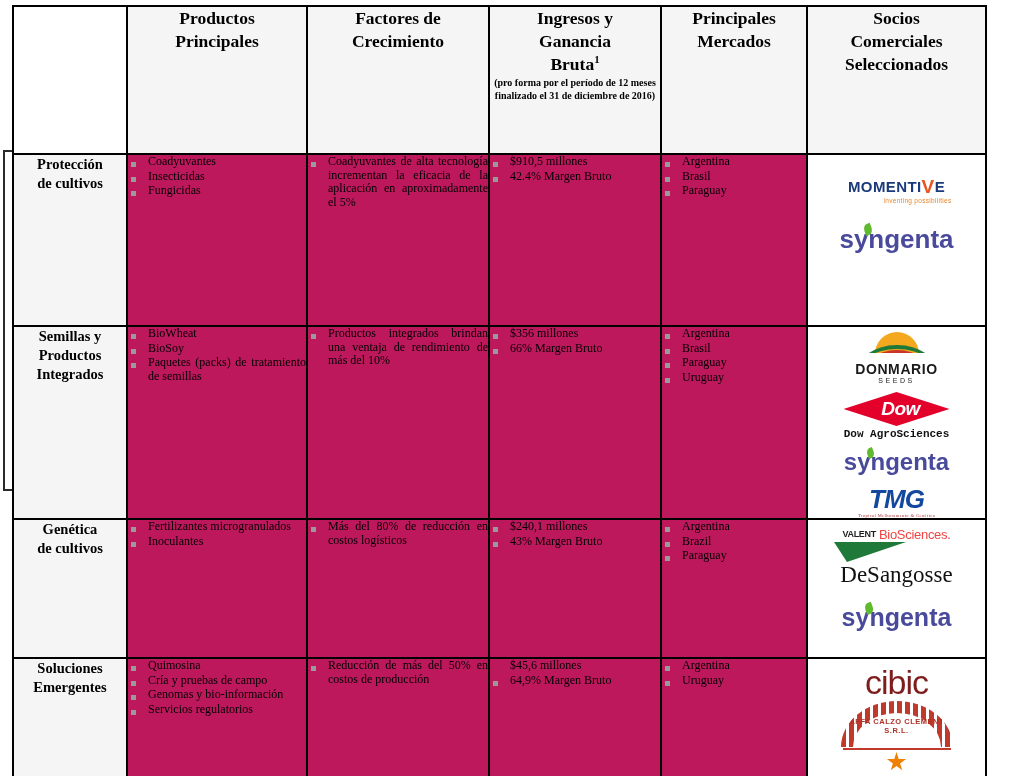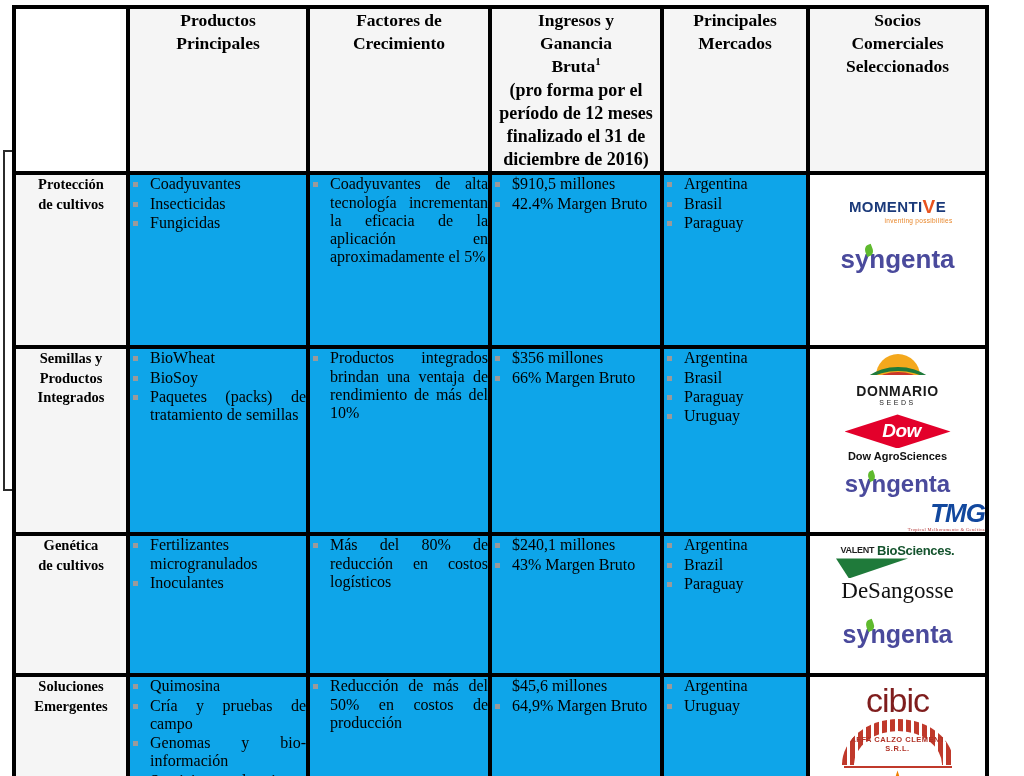--- a/index.html
+++ b/index.html
@@ -46,40 +46,40 @@
     position: absolute;
     left: 12px;
     top: 5px;
     border-collapse: collapse;
     table-layout: fixed;
     width: 973px;
   }
   table.matrix td {
     vertical-align: top;
     padding: 0;
-    border: 4px solid #000000;
+    border: 2px solid #000000;
   }
 
   
   td.corner {
     border: none;
     background: #ffffff;
   }
   td.hcell {
     background: #f5f5f5;
     text-align: center;
     vertical-align: middle;
     font-weight: bold;
     font-size: 17.5px;
     line-height: 1.30;
     padding: 6px 6px;
   }
   td.hcell .hsub {
     display: block;
-    font-size: 18px;
+    font-size: 10px;
     line-height: 1.28;
     font-weight: bold;
     margin-top: 2px;
   }
   sup.fn {
     font-size: 0.62em;
     vertical-align: super;
     line-height: 0;
   }
 
@@ -89,23 +89,23 @@
     text-align: center;
     vertical-align: middle;
     font-weight: bold;
     font-size: 14.5px;
     line-height: 1.32;
     padding: 4px 6px;
   }
 
   
   td.body {
-    background: #0ea5e9;
+    background: #be185d;
     padding: 9px 10px 9px 8px;
-    font-size: 16px;
+    font-size: 12px;
     line-height: 1.14;
   }
   td.logos {
     background: #ffffff;
     padding: 6px 4px;
     text-align: center;
     vertical-align: top;
   }
 
   ul.bul {
@@ -240,29 +240,29 @@
     transform: translateY(-52%);
     text-align: center;
     font-family: "Liberation Sans", sans-serif;
     font-weight: bold;
     font-style: italic;
     font-size: 19px;
     color: #ffffff;
     letter-spacing: -0.5px;
   }
   .dow-sub {
-    font-family: Liberation Sans, sans-serif;
+    font-family: Liberation Mono, monospace;
     font-weight: bold;
     font-size: 11px;
     color: #111;
     margin-top: 2px;
   }
 
   
-  .lg-tmg { margin-top: 4px; text-align: right; }
+  .lg-tmg { margin-top: 12px; }
   .tmg-word {
     font-family: "Liberation Sans", sans-serif;
     font-weight: bold;
     font-style: italic;
     font-size: 26px;
     color: #12489e;
     letter-spacing: -1px;
     line-height: 1;
   }
   .tmg-sub {
@@ -283,23 +283,23 @@
   }
   .vb-valent {
     font-family: "Liberation Sans", sans-serif;
     font-weight: bold;
     font-size: 9px;
     color: #1f1f1f;
     letter-spacing: -0.3px;
   }
   .vb-bio {
     font-family: "Liberation Sans", sans-serif;
-    font-weight: bold;
+    font-weight: normal;
     font-size: 13px;
-    color: #14532d;
+    color: #ef4444;
     letter-spacing: -0.3px;
   }
   .vb-wing {
     width: 72px; height: 20px;
     margin: 1px auto 0 auto;
     margin-left: 26px;
     background: #1f7a3a;
     clip-path: polygon(0% 0%, 100% 0%, 18% 100%);
   }
 

